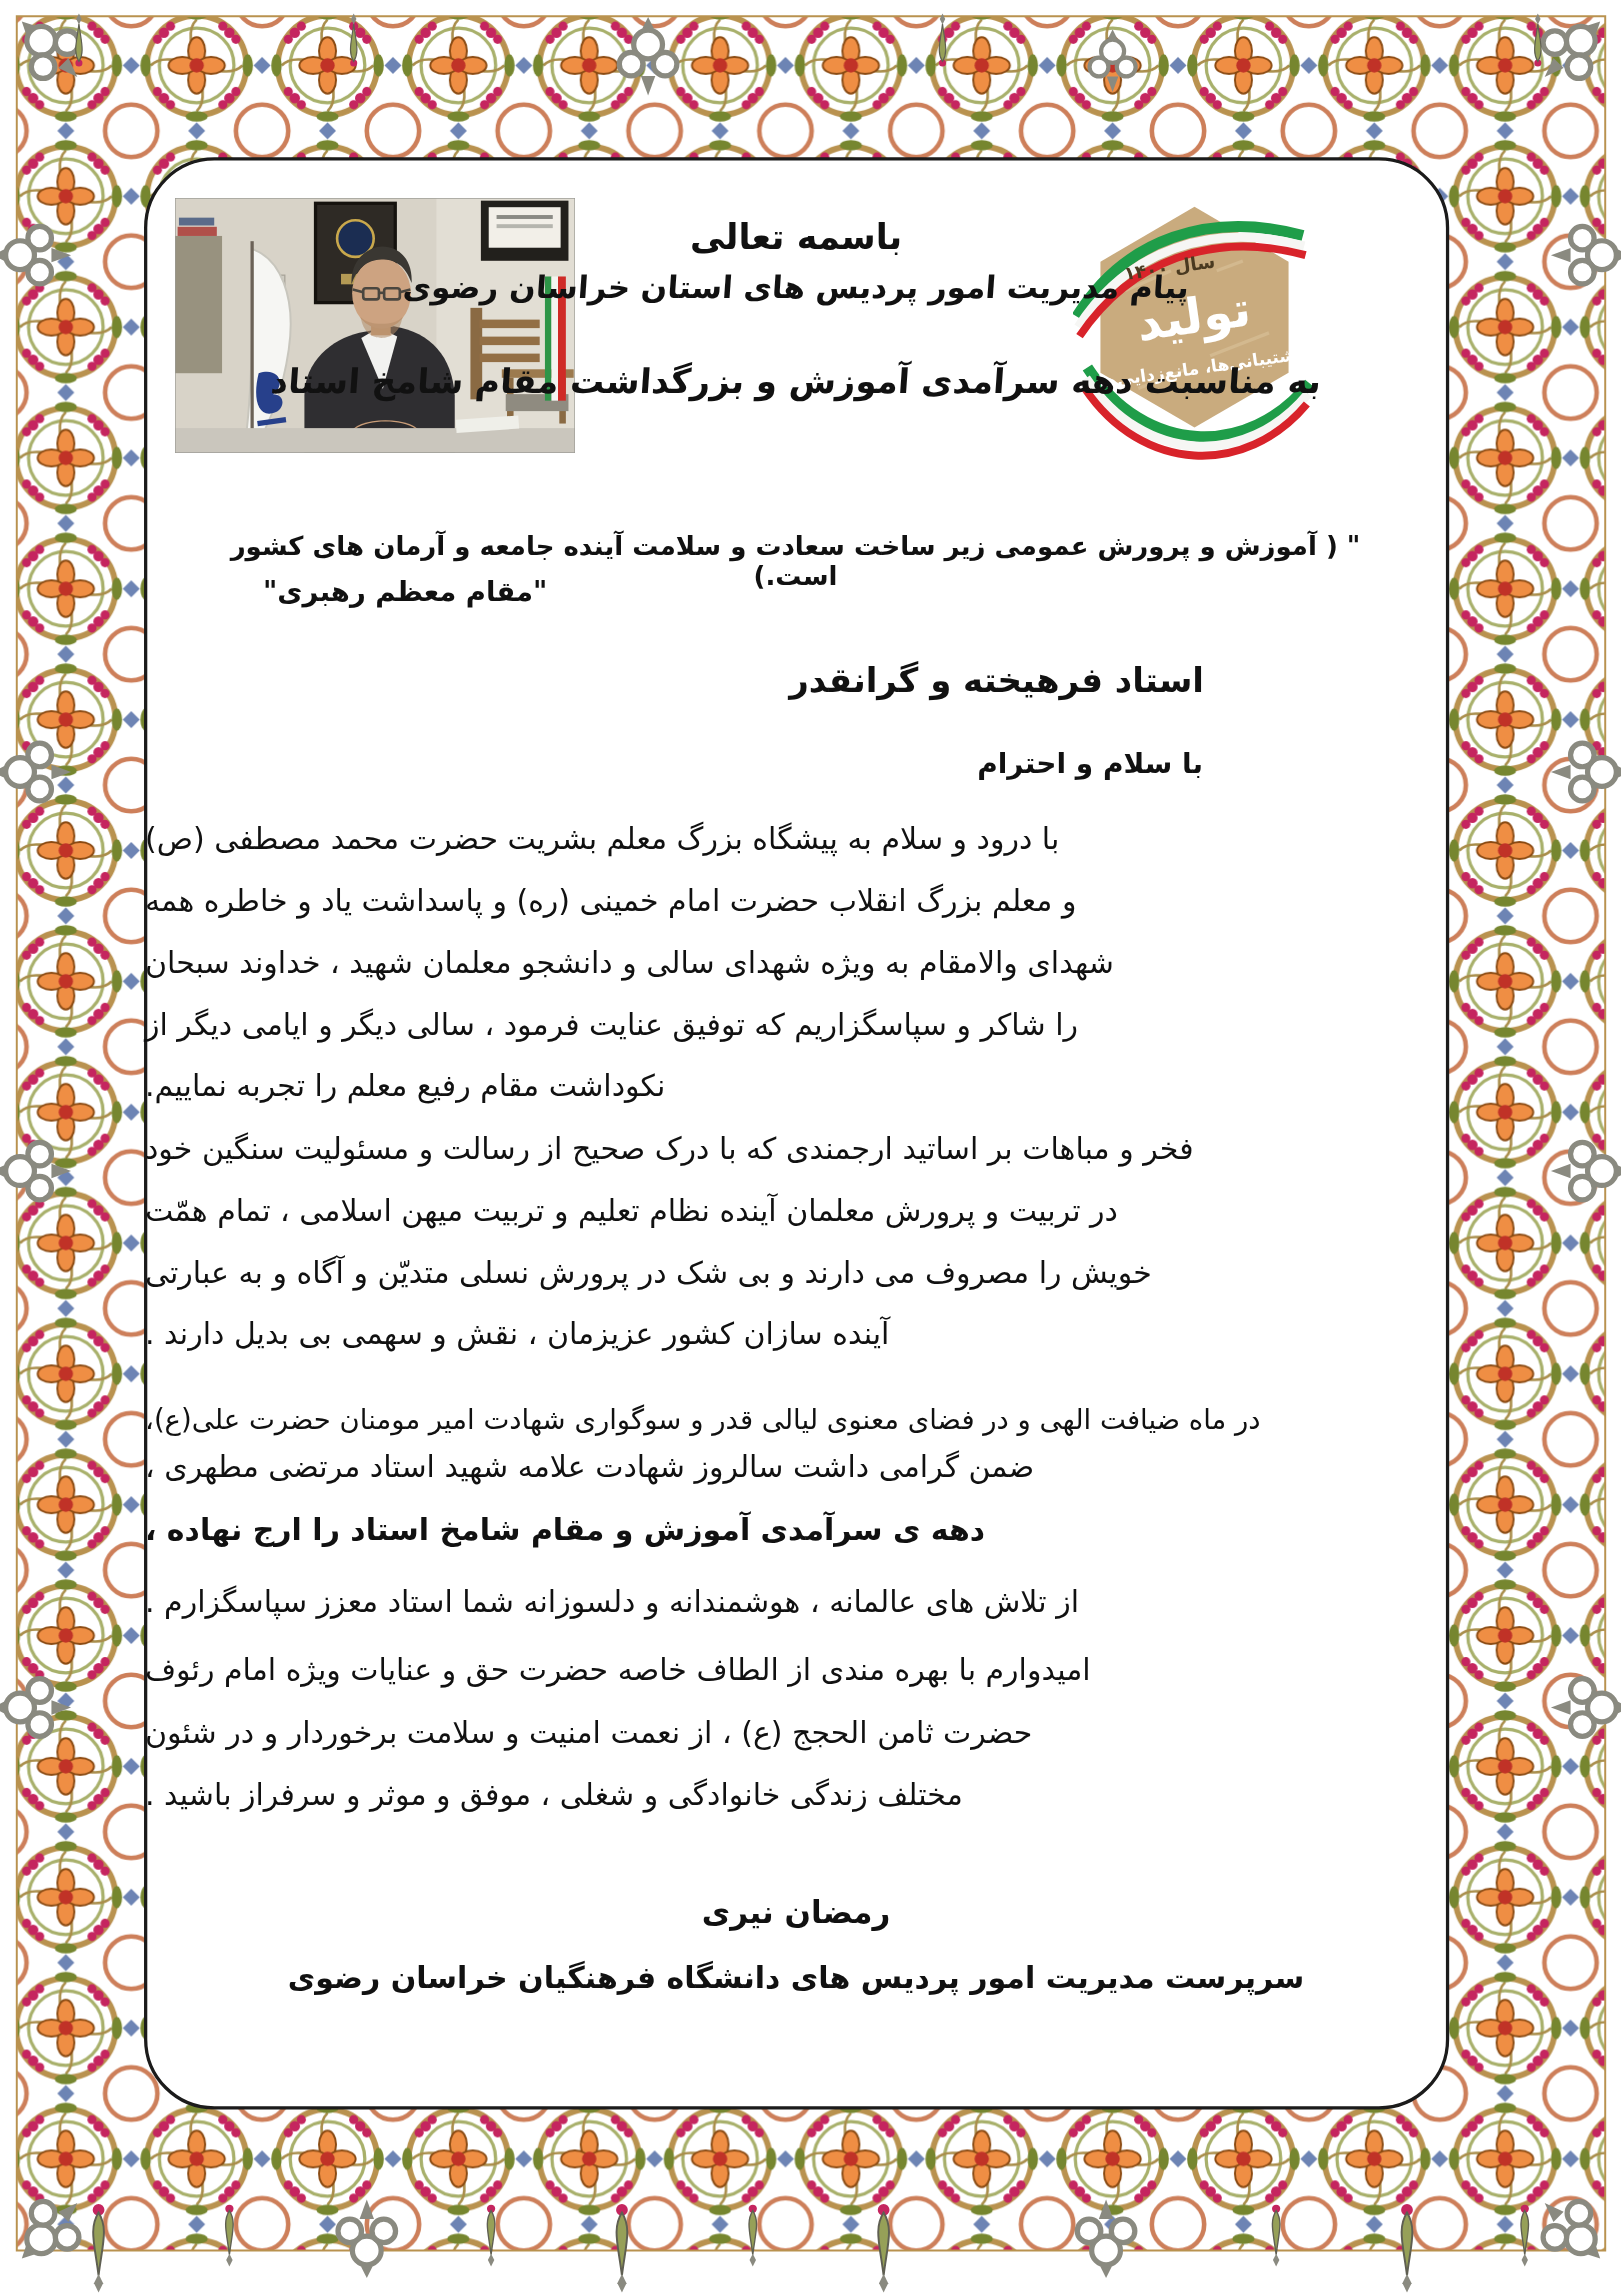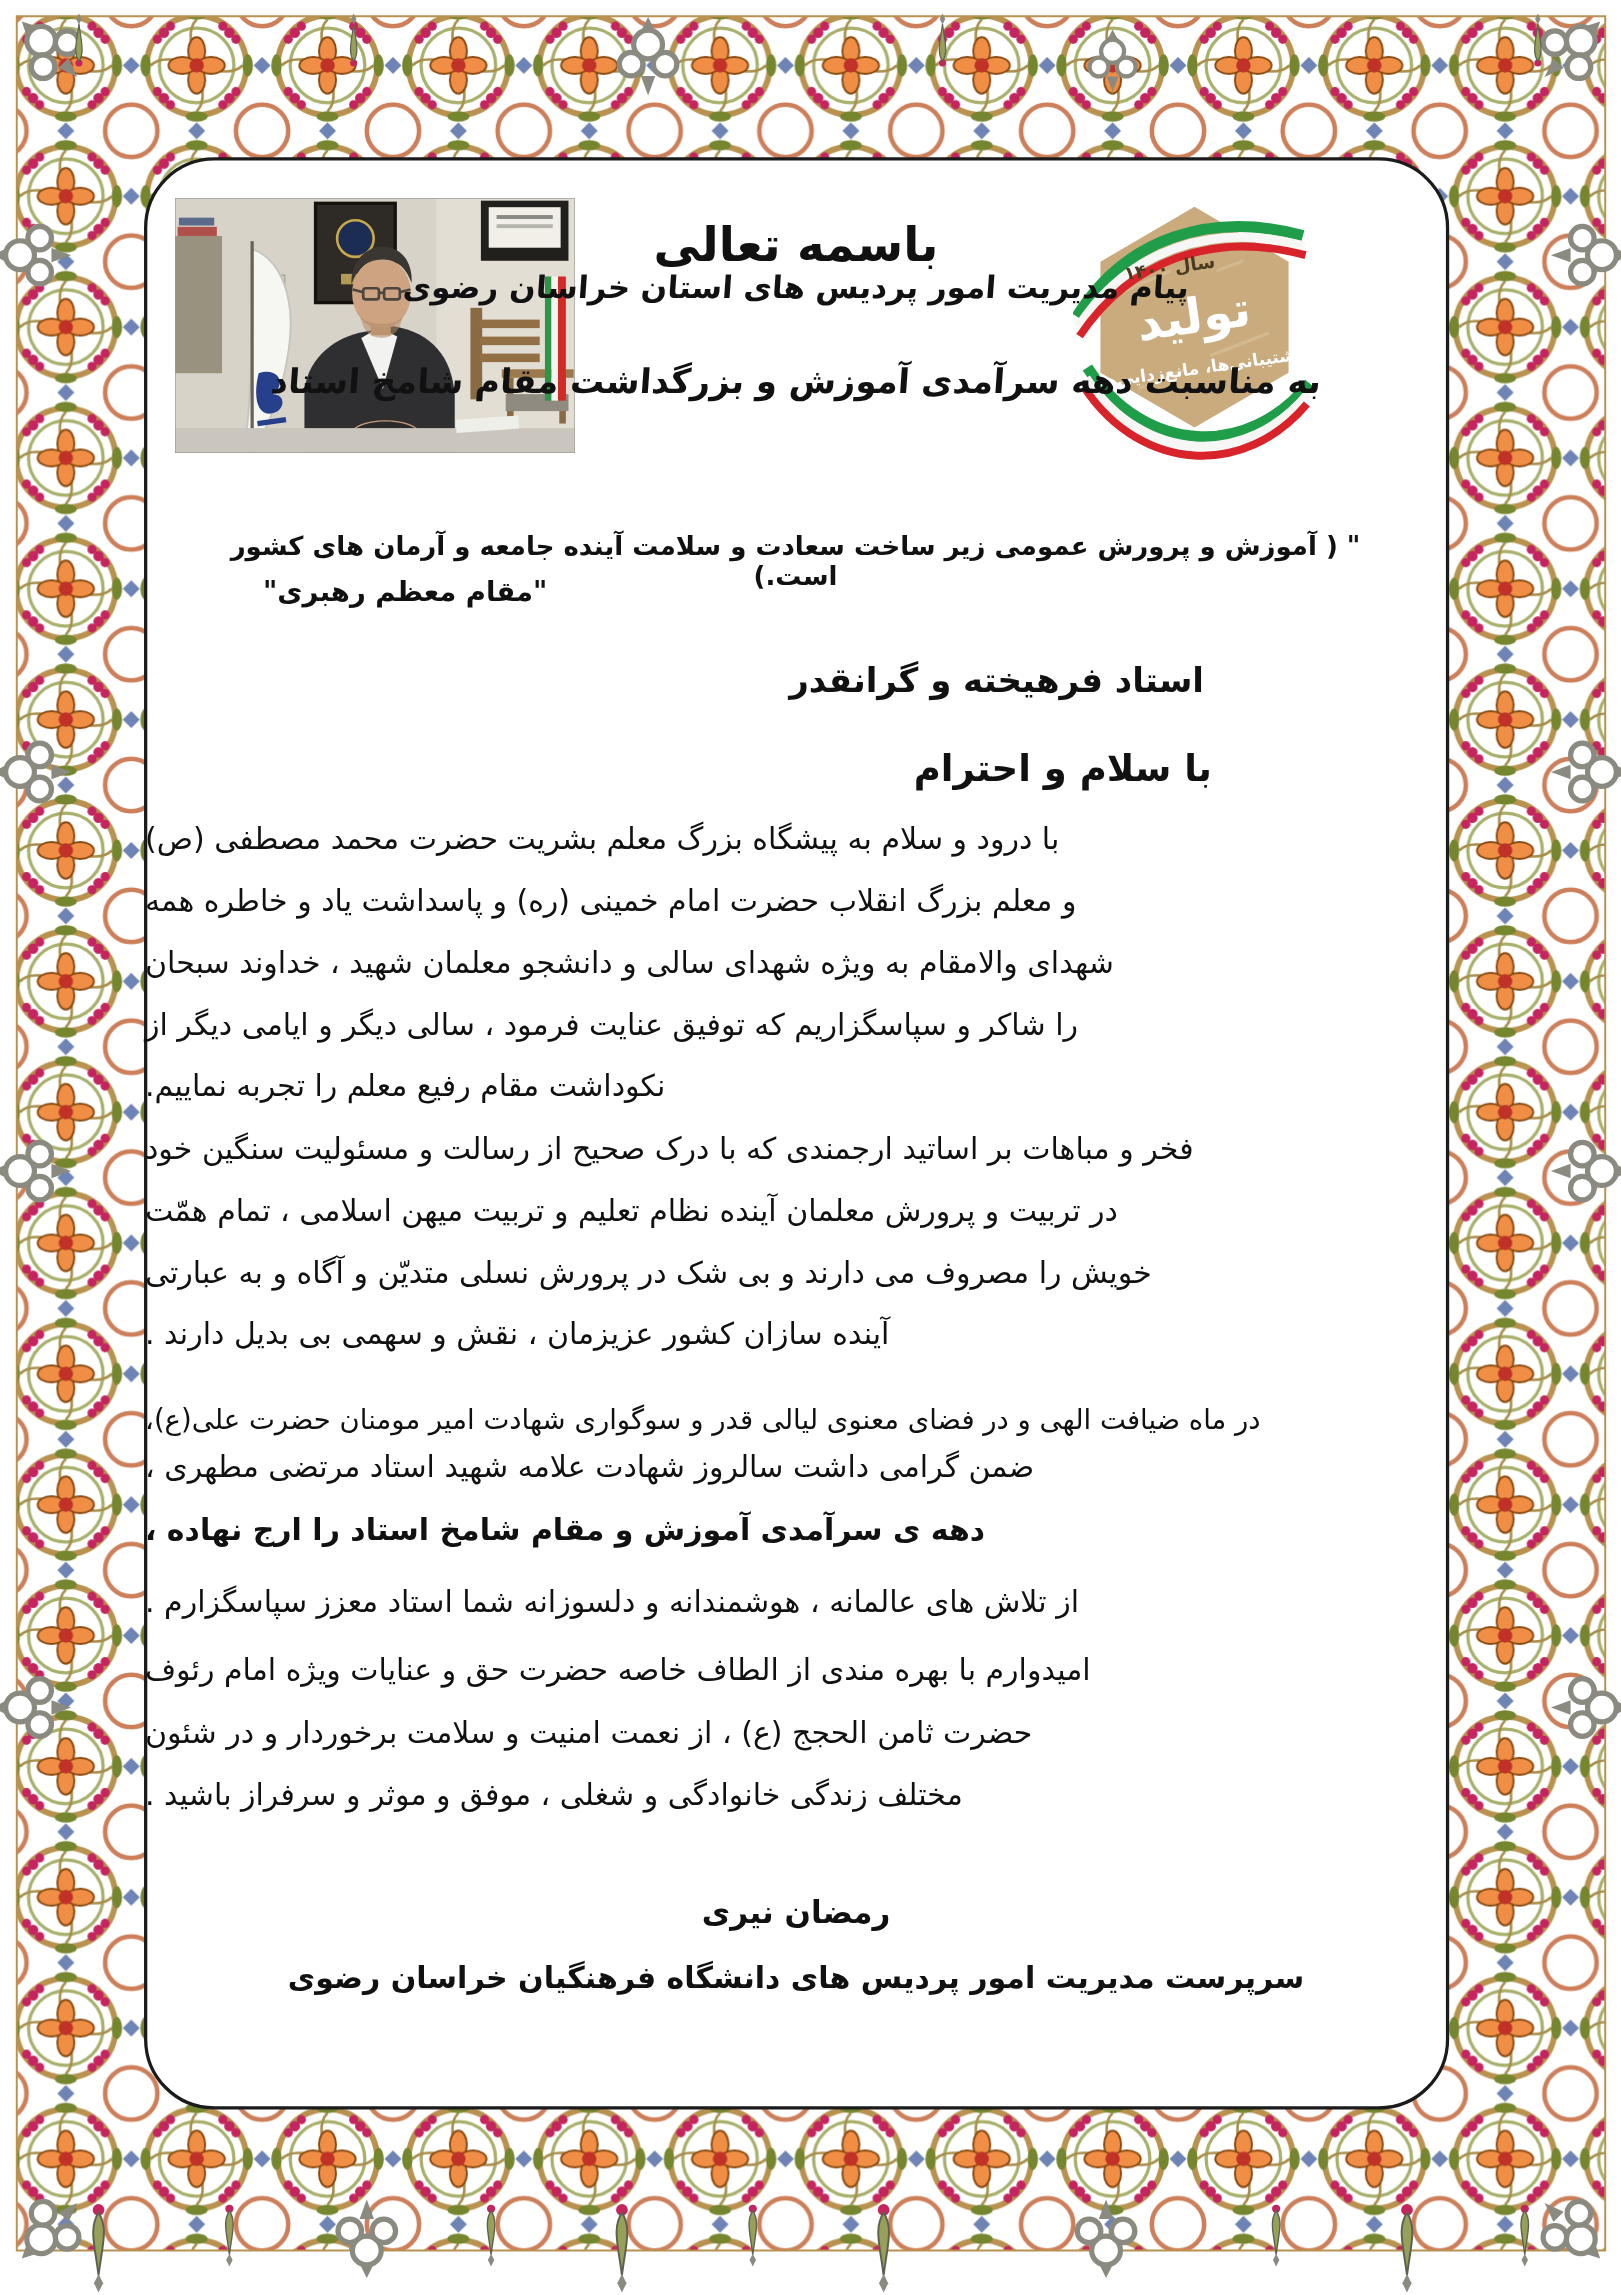--- a/index.html
+++ b/index.html
@@ -9,27 +9,27 @@
   }
   .abs{position:absolute;}
   #frame-svg{left:0;top:0;width:1622px;height:2295px;}
   
   #content{
     left:145px;top:159px;width:1302px;height:1949px;
     direction:rtl;color:#111;
   }
   .center{text-align:center;width:100%;right:0;}
   .bold{font-weight:700;margin-left:44px;}
-  #basmala{top:58px;font-size:47px;font-weight:700;}
+  #basmala{top:58px;font-size:35px;font-weight:700;}
   #callig1{top:110px;font-size:31px;font-weight:700;letter-spacing:0.7px;transform:skewX(-4deg);}
   #callig2{top:202px;font-size:34px;font-weight:700;letter-spacing:0.7px;transform:skewX(-4deg);}
   #quote{top:372px;font-size:26px;font-weight:700;padding:0 79px;width:1145px;}
   #attribution{top:416px;right:auto;left:118px;font-size:27.5px;font-weight:700;direction:rtl;}
   #salutation1{top:501px;right:243px;font-size:34px;font-weight:700;text-align:center;}
-  #salutation2{top:588px;right:235px;font-size:37px;font-weight:700;}
+  #salutation2{top:588px;right:244px;font-size:28px;font-weight:700;}
   .bline{width:100%;right:0;text-align:left;font-size:30px;line-height:62px;height:62px;white-space:nowrap;}
   .bline.small{font-size:27.5px;}
   #photo-wrap{left:30px;top:39px;width:400px;height:255px;}
   #logo-wrap{left:auto;right:131px;top:33px;width:243px;height:270px;}
   #date-line{top:1671px;font-size:31px;font-weight:700;}
   #sig-name{top:1735px;font-size:31px;font-weight:700;padding-left:43px;}
   #sig-title{top:1801px;font-size:30px;font-weight:700;}
 </style>
 </head>
 <body>

